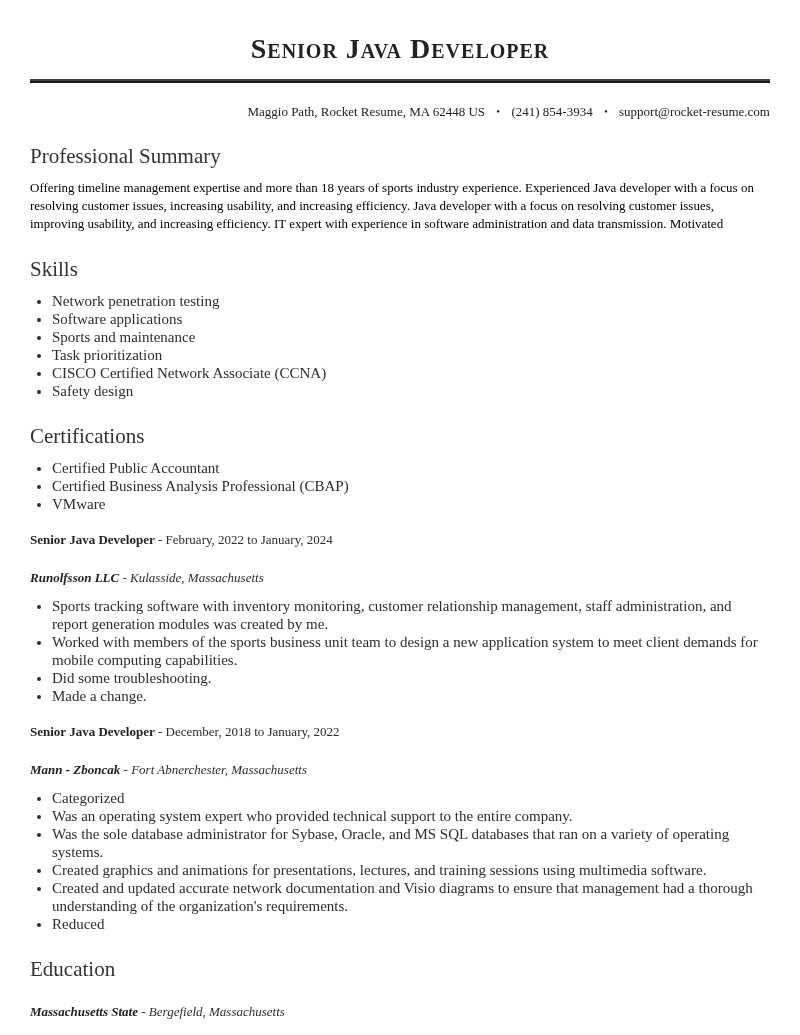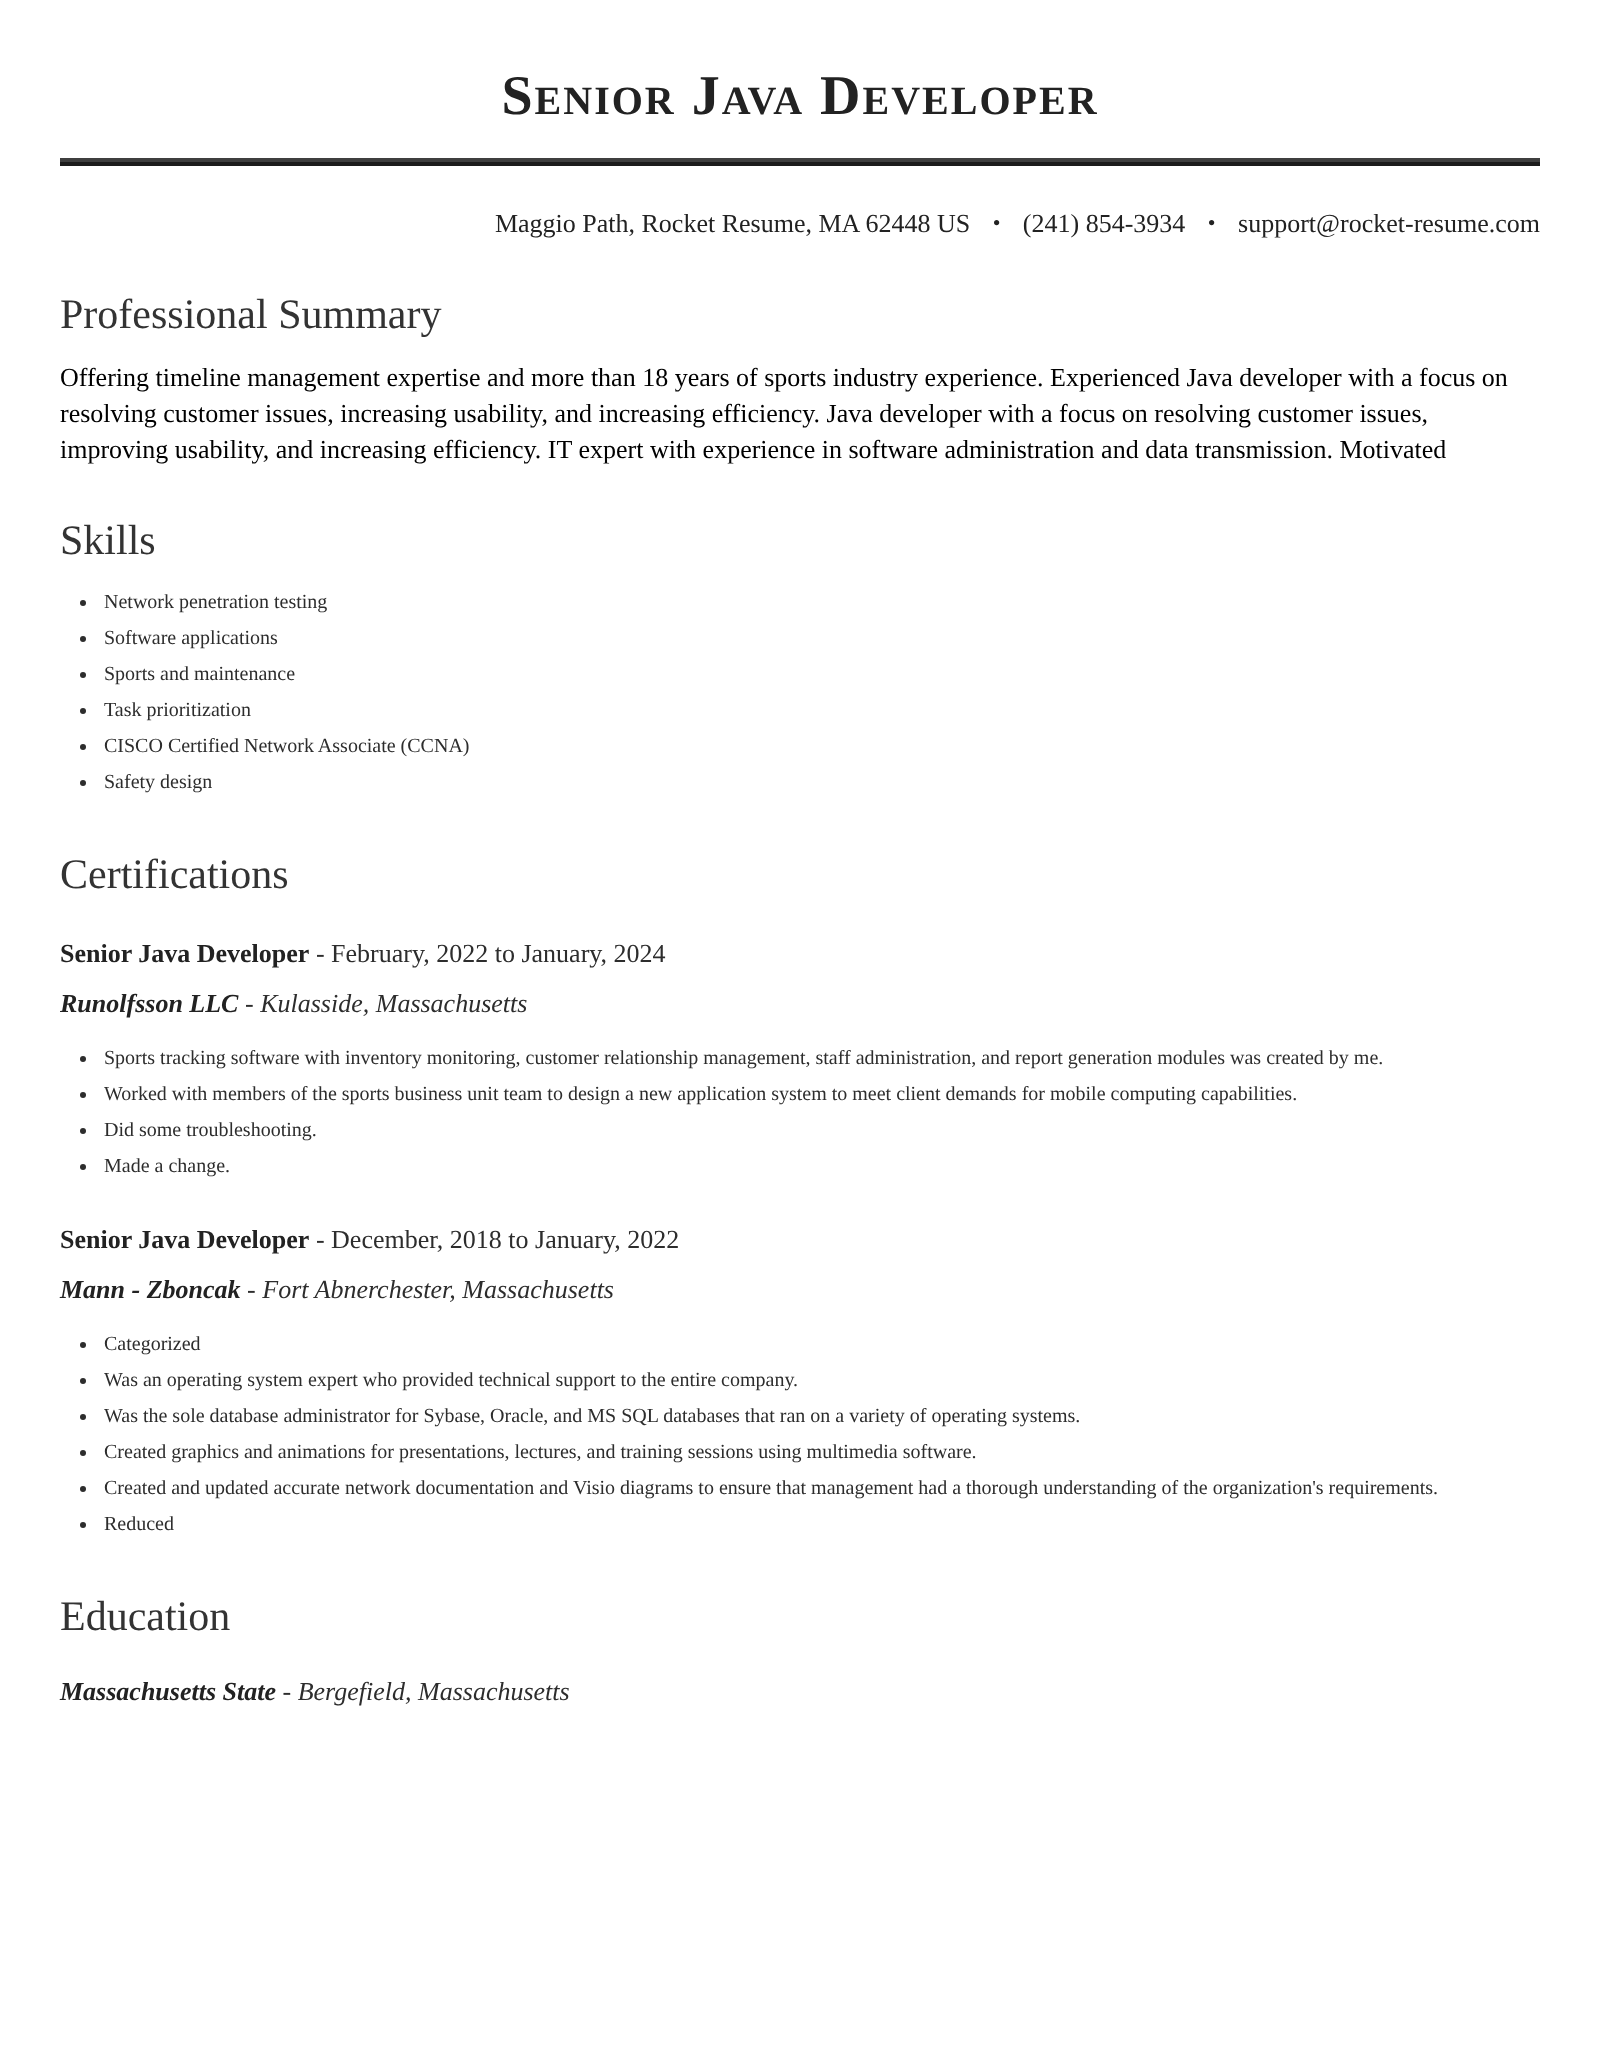--- a/index.html
+++ b/index.html
@@ -62,38 +62,38 @@
   .summary-text {
     margin: 0;
     font-size: 13px;
     line-height: 18px;
     color: #000000;
   }
 
   ul.bullet-list {
     margin: 0;
     padding: 0 0 0 22px;
-    font-size: 10px;
+    font-size: 15px;
     line-height: 18px;
     color: #2d2d2d;
   }
   ul.bullet-list li { padding: 0; margin: 0; }
 
   .skills-columns { display: flex; }
   .skills-col { width: 50%; }
 
   
   .job { margin-top: 18px; }
   .job-title-line, .edu-degree-line {
     font-size: 13px;
     line-height: 17px;
   }
   .job-title, .edu-degree { font-weight: 700; color: #222222; }
   .job-company-line, .edu-school-line {
-    margin-top: 8px;
+    margin-top: 21px;
     font-size: 13px;
     line-height: 17px;
     font-style: italic;
   }
   .job-company, .edu-school { font-weight: 700; color: #222222; }
   .job ul.bullet-list { margin-top: 11px; }
 
   
   .edu-entry { margin-top: 16px; }
 </style>
@@ -130,20 +130,25 @@
           <li>Task prioritization</li>
           <li>CISCO Certified Network Associate (CCNA)</li>
           <li>Safety design</li>
         </ul>
       </div>
     </div>
   </section>
 
   <section>
     <h2 class="section-heading">Certifications</h2>
+    <ul class="bullet-list">
+      <li>Certified Public Accountant</li>
+      <li>Certified Business Analysis Professional (CBAP)</li>
+      <li>VMware</li>
+    </ul>
   </section>
 
   <section>
 
     <div class="job">
       <div class="job-title-line">
         <span class="job-title">Senior Java Developer</span>
         <span>-</span>
         <span>February, 2022 to January, 2024</span>
       </div>

